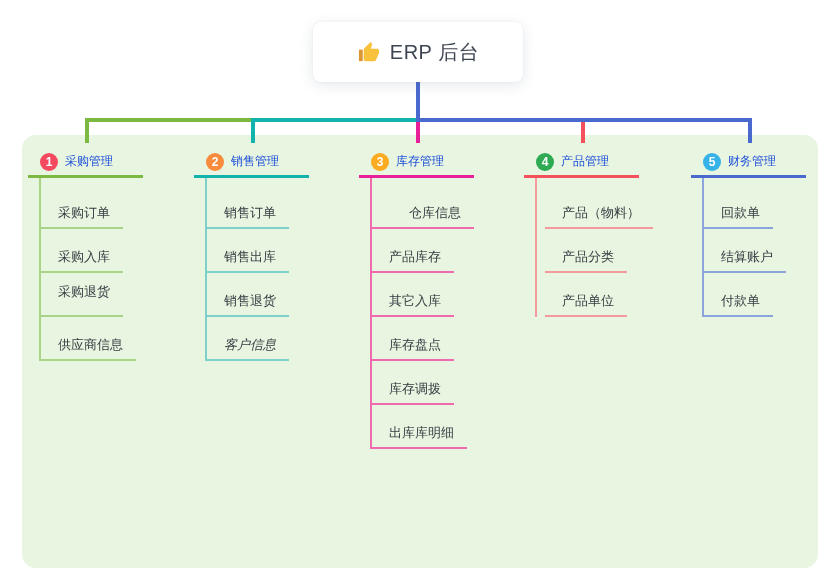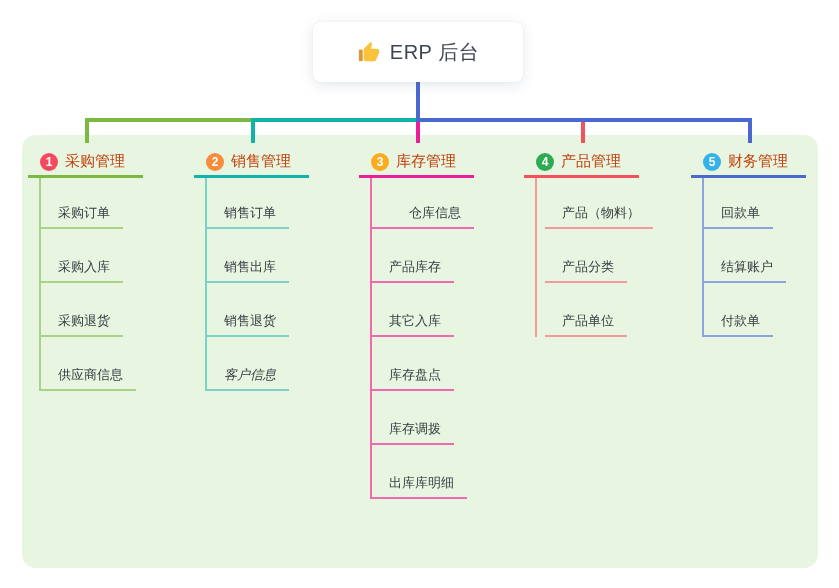--- a/index.html
+++ b/index.html
@@ -29,24 +29,24 @@
   .branch{position:absolute;top:148px;z-index:4;}
   .branch-title{
     width:115px;height:30px;display:flex;align-items:center;gap:7px;
     padding-left:12px;box-sizing:border-box;
     border-bottom:3px solid #000;cursor:pointer;
   }
   .badge{
     width:18px;height:18px;border-radius:50%;flex:0 0 18px;
     color:#fff;font-size:12px;font-weight:bold;line-height:18px;text-align:center;
   }
-  .branch-title .t{font-size:15px;color:#c2410c;white-space:nowrap;}
+  .branch-title .t{font-size:12px;color:#1d4ed8;white-space:nowrap;}
   .children{margin-left:11px;border-left:2px solid #a21caf;}
   .child{
-    height:54px;box-sizing:border-box;width:max-content;
+    height:44px;box-sizing:border-box;width:max-content;
     display:flex;align-items:flex-end;
     padding:0 13px 0 17px;border-bottom:2px solid #ccc;cursor:pointer;
   }
   .child:first-child{height:51px;}
   .child .c{font-size:13px;color:#373c42;margin-bottom:5px;white-space:nowrap;}
 </style>
 </head>
 <body>
 
 <div class="panel" style="background: rgb(231, 245, 225);"></div>
@@ -78,21 +78,21 @@
         <span class="badge" style="background: rgb(245, 73, 95);">1</span>
         <span class="t">采购管理</span>
       </div>
       <div class="children" style="border-left-color: rgb(169, 212, 136);">
         <div class="child" style="border-bottom-color: rgb(169, 212, 136);">
           <span class="c">采购订单</span>
         </div>
         <div class="child" style="border-bottom-color: rgb(169, 212, 136);">
           <span class="c">采购入库</span>
         </div>
-        <div class="child" style="border-bottom-color: rgb(169, 212, 136);">
+        <div class="child" style="border-bottom-color: rgb(169, 212, 136); align-items: center;">
           <span class="c">采购退货</span>
         </div>
         <div class="child" style="border-bottom-color: rgb(169, 212, 136);">
           <span class="c">供应商信息</span>
         </div>
       </div>
     </div>
     <div class="branch" style="left: 194px;">
       <div class="branch-title" style="border-bottom-color: rgb(18, 178, 173);">
         <span class="badge" style="background: rgb(249, 139, 61);">2</span>

